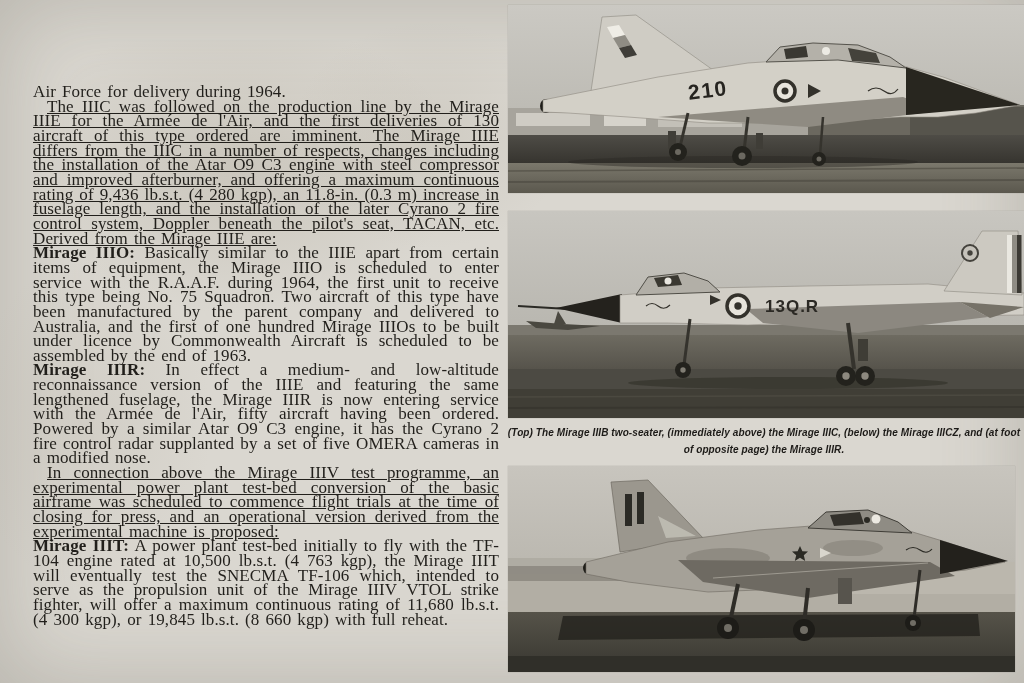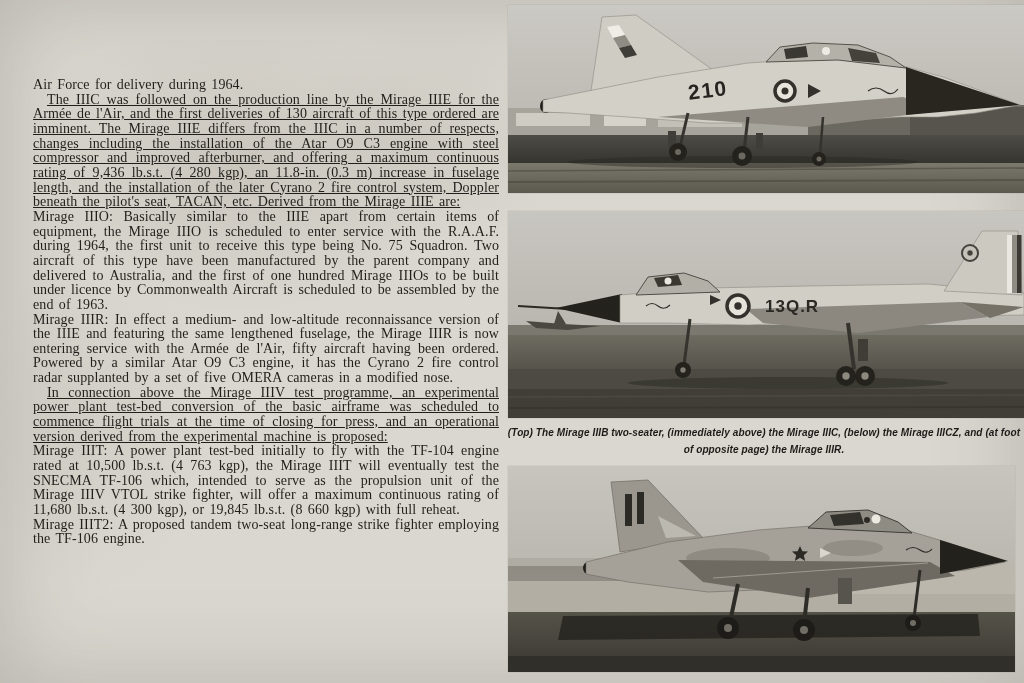--- a/index.html
+++ b/index.html
@@ -12,27 +12,27 @@
   
   .ghost { position:absolute; pointer-events:none; }
   .g1 { left:50px; top:40px; width:420px; height:280px;
         background:radial-gradient(ellipse at 45% 45%, rgba(165,158,142,.30), rgba(165,158,142,0) 68%); }
   .g2 { left:290px; top:20px; width:280px; height:230px;
         background:radial-gradient(ellipse at 50% 50%, rgba(170,163,148,.22), rgba(170,163,148,0) 70%); }
   .g3 { left:-30px; top:260px; width:240px; height:330px;
         background:radial-gradient(ellipse at 50% 50%, rgba(168,161,146,.16), rgba(168,161,146,0) 72%); }
 
   .article {
-    position:absolute; left:33px; top:78px; width:466px;
-    color:#211f1b; font-size:14px; line-height:14.65px;
+    position:absolute; left:33px; top:85px; width:466px;
+    color:#211f1b; font-size:17px; line-height:14.65px;
     text-align:justify; word-spacing:1.7px; letter-spacing:.1px;
   }
   .article p { margin:0; }
   .article p.indent { text-indent:14px;text-decoration:underline; }
-  .article b.lead { font-weight:normal; }
+  .article b.lead { font-weight:bold; }
 
   .photo { position:absolute; left:508px; background:#c4c2bb; box-shadow:0 0 1px rgba(60,58,52,.35); }
   #photo-1 { top:5px;   width:516px; height:188px; }
   #photo-2 { top:211px; width:516px; height:207px; }
   #photo-3 { top:466px; width:507px; height:206px; }
   .photo svg { display:block; }
 
   .caption {
     position:absolute; left:507px; top:425px; width:514px;
     font-family:"Liberation Sans", sans-serif;
@@ -50,21 +50,20 @@
   <div class="ghost g2"></div>
   <div class="ghost g3"></div>
 
   <div class="article">
     <p><span>Air Force for delivery during 1964.</span></p>
     <p class="indent"><span>The IIIC was followed on the production line by the Mirage IIIE for the Armée de l'Air, and the first deliveries of 130 aircraft of this type ordered are imminent. The Mirage IIIE differs from the IIIC in a number of respects, changes including the installation of the Atar O9 C3 engine with steel compressor and improved afterburner, and offering a maximum continuous rating of 9,436 lb.s.t. (4 280 kgp), an 11.8-in. (0.3 m) increase in fuselage length, and the installation of the later Cyrano 2 fire control system, Doppler beneath the pilot's seat, TACAN, etc. Derived from the Mirage IIIE are:</span></p>
     <p><b class="lead">Mirage IIIO:</b> <span>Basically similar to the IIIE apart from certain items of equipment, the Mirage IIIO is scheduled to enter service with the R.A.A.F. during 1964, the first unit to receive this type being No. 75 Squadron. Two aircraft of this type have been manufactured by the parent company and delivered to Australia, and the first of one hundred Mirage IIIOs to be built under licence by Commonwealth Aircraft is scheduled to be assembled by the end of 1963.</span></p>
     <p><b class="lead">Mirage IIIR:</b> <span>In effect a medium- and low-altitude reconnaissance version of the IIIE and featuring the same lengthened fuselage, the Mirage IIIR is now entering service with the Armée de l'Air, fifty aircraft having been ordered. Powered by a similar Atar O9 C3 engine, it has the Cyrano 2 fire control radar supplanted by a set of five OMERA cameras in a modified nose.</span></p>
     <p class="indent"><span>In connection above the Mirage IIIV test programme, an experimental power plant test-bed conversion of the basic airframe was scheduled to commence flight trials at the time of closing for press, and an operational version derived from the experimental machine is proposed:</span></p>
     <p><b class="lead">Mirage IIIT:</b> <span>A power plant test-bed initially to fly with the TF-104 engine rated at 10,500 lb.s.t. (4 763 kgp), the Mirage IIIT will eventually test the SNECMA TF-106 which, intended to serve as the propulsion unit of the Mirage IIIV VTOL strike fighter, will offer a maximum continuous rating of 11,680 lb.s.t. (4 300 kgp), or 19,845 lb.s.t. (8 660 kgp) with full reheat.</span></p>
-    <p><b class="lead">Mirage IIIT2:</b> <span>A proposed tandem two-seat long-range strike fighter employing the TF-106 engine.</span></p>
   </div>
 
   <div class="photo" id="photo-1">
     <svg width="516" height="188" viewBox="0 0 516 188" xmlns="http://www.w3.org/2000/svg">
       <defs>
         <linearGradient id="sky1" x1="0" y1="0" x2="0" y2="1">
           <stop offset="0" stop-color="#cbc9c3"></stop>
             <stop offset="1" stop-color="#bbb9b2"></stop>
         </linearGradient>
         <linearGradient id="rwy1" x1="0" y1="0" x2="0" y2="1">

